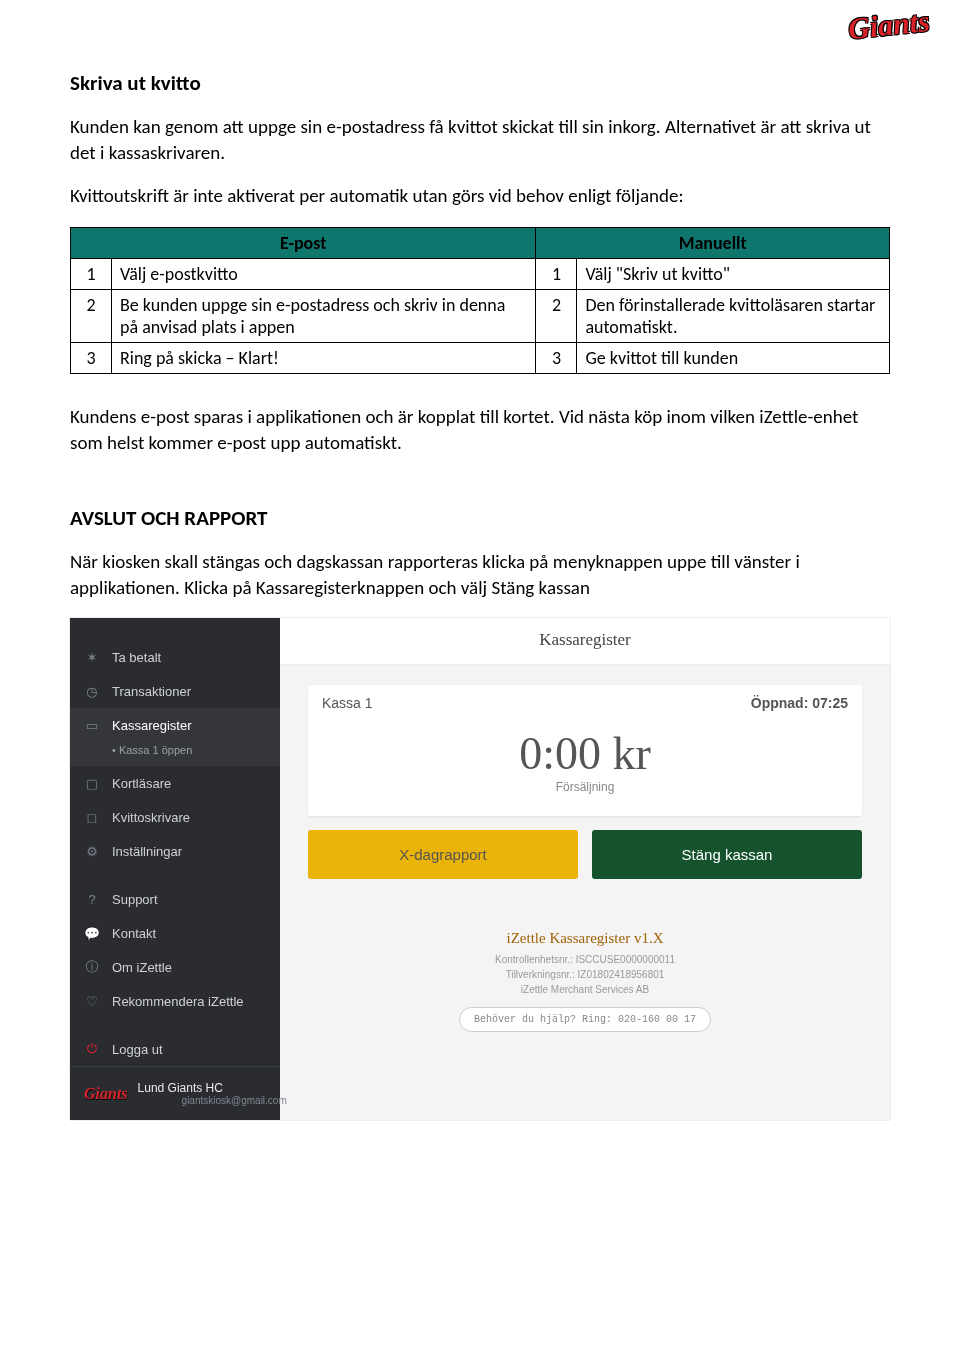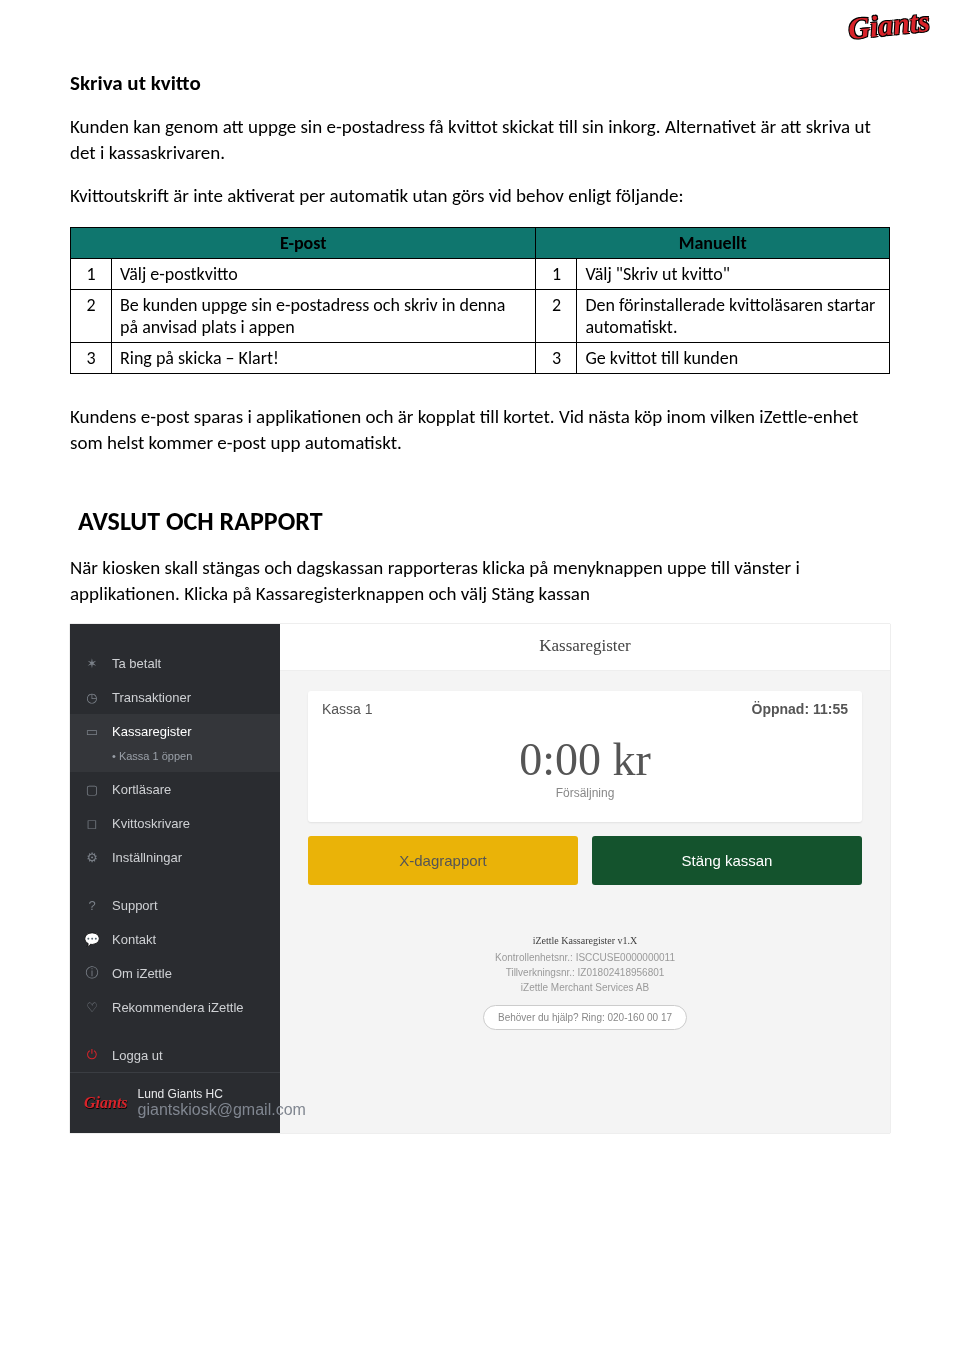--- a/index.html
+++ b/index.html
@@ -52,23 +52,23 @@
   table.compare th {
     background: #0f766e;
     font-weight: bold;
     text-align: center;
   }
   table.compare td.num {
     width: 24px;
     text-align: center;
   }
   h2.caps {
-    font-size: 26px;
-    font-weight: bold;
-    margin: 50px 0 18px 8px;
+    font-size: 21px;
+    font-weight: bold;
+    margin: 50px 0 18px 0;
   }
 
   
   .shot {
     margin-top: 18px;
     width: 820px;
     display: flex;
     font-family: -apple-system, "Helvetica Neue", Arial, sans-serif;
     font-size: 13px;
     box-shadow: 0 0 1px rgba(0,0,0,.4);
@@ -119,21 +119,21 @@
   }
   .footer-logo {
     font-family: Georgia, serif;
     font-style: italic;
     font-weight: bold;
     font-size: 16px;
     color: #d8232a;
     text-shadow: 0.5px 0.5px 0 #000;
   }
   .footer-text .line1 { color: #e8e9eb; font-size: 12px; }
-  .footer-text .line2 { color: #808690; font-size: 16px; }
+  .footer-text .line2 { color: #808690; font-size: 10px; margin-left: 44px; }
 
   .main {
     flex: 1;
     background: #f4f4f4;
     display: flex;
     flex-direction: column;
   }
   .main-header {
     background: #fff;
     text-align: center;
@@ -195,33 +195,34 @@
   .foot-block {
     margin-top: 48px;
     text-align: center;
     color: #9a9a9a;
     font-size: 10px;
     line-height: 1.5;
     padding-bottom: 10px;
   }
   .foot-block .t1 {
     font-family: Georgia, serif;
-    font-size: 10px;
-    color: #404040;
+    font-size: 15px;
+    color: #a16207;
     margin-bottom: 2px;
   }
   .pill {
     display: inline-block;
     margin-top: 10px;
     border: 1px solid #ccc;
     border-radius: 14px;
     padding: 4px 14px;
     color: #888;
     font-size: 10px;
     background: #fff;
+    font-family: Liberation Mono, monospace;
   }
   .ic-settings { color: #d9a441; }
 </style>
 </head>
 <body>
 
 <div class="page">
   <div class="logo">Giants</div>
 
   <h2 class="section-title">Skriva ut kvitto</h2>
@@ -324,21 +325,21 @@
         </div>
       </div>
     </div>
 
     <div class="main">
       <div class="main-header">Kassaregister</div>
 
       <div class="card">
         <div class="card-top">
           <span>Kassa 1</span>
-          <span class="right">Öppnad: 11:55</span>
+          <span class="right">Öppnad: 07:25</span>
         </div>
         <div class="big-amount">0:00 kr</div>
         <div class="big-label">Försäljning</div>
       </div>
 
       <div class="btn-row">
         <div class="btn btn-grey">X-dagrapport</div>
         <div class="btn btn-blue">Stäng kassan</div>
       </div>
 

